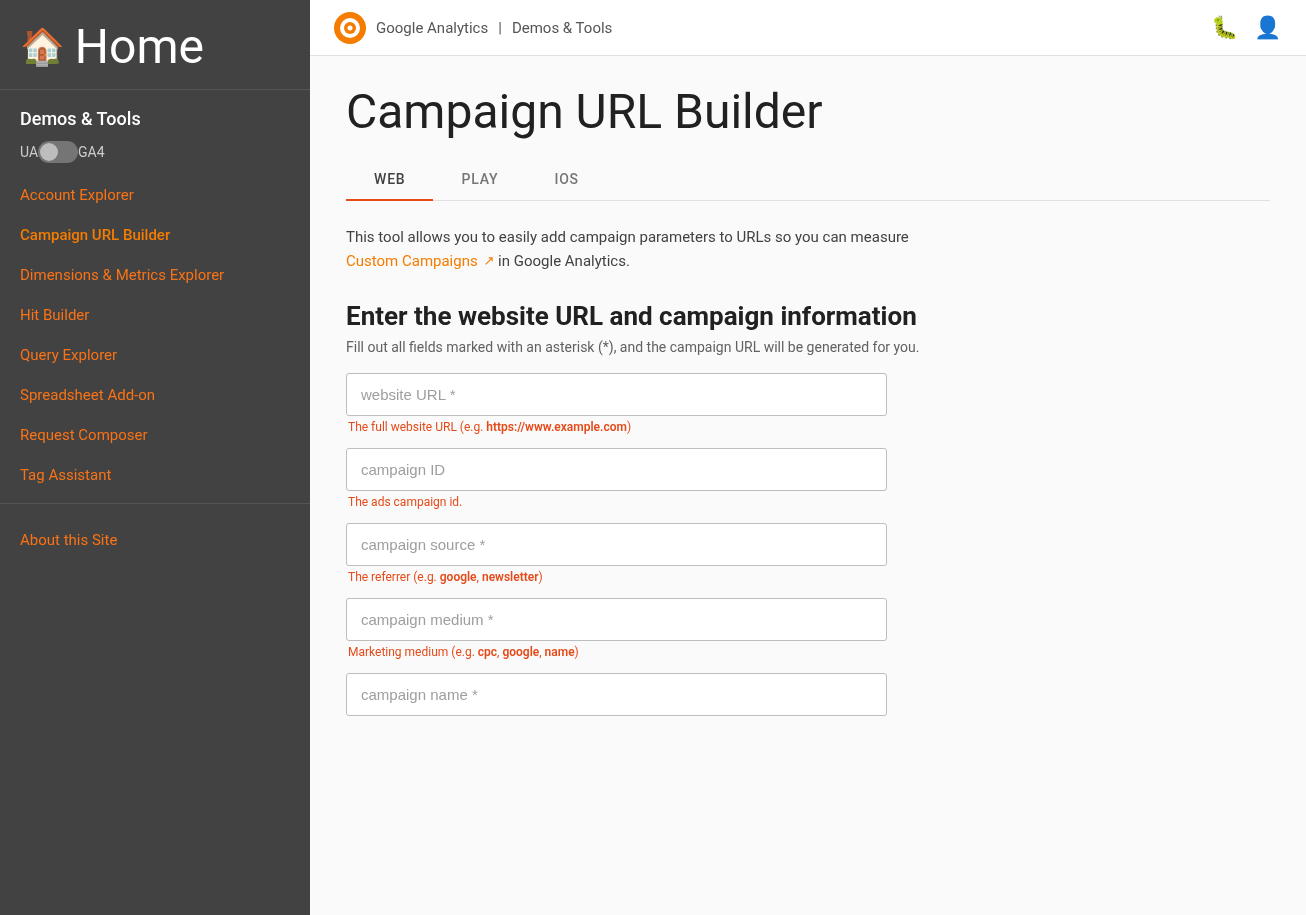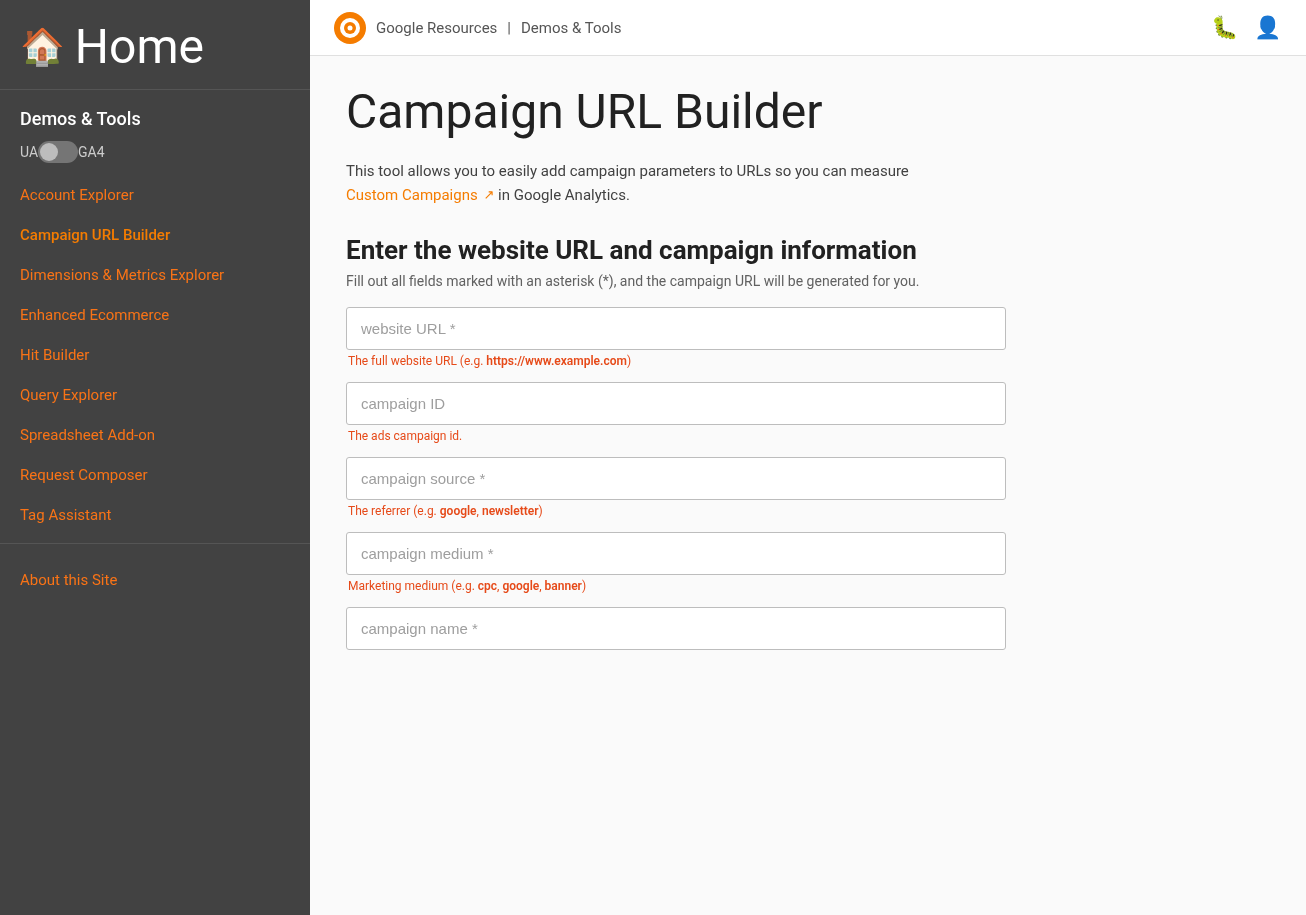--- a/index.html
+++ b/index.html
@@ -210,21 +210,21 @@
       color: #616161;
       margin-bottom: 18px;
     }
 
     
     .form-group {
       margin-bottom: 6px;
     }
 
     .form-input {
-      width: 660px;
+      width: 541px;
       padding: 12px 14px;
       font-size: 15px;
       color: #424242;
       border: 1px solid #bdbdbd;
       border-radius: 3px;
       background: #fff;
       outline: none;
     }
 
     .form-input::placeholder {
@@ -266,21 +266,20 @@
   <div class="toggle-row">
     <span class="toggle-label">UA</span>
     <div class="toggle-switch"></div>
     <span class="toggle-label">GA4</span>
   </div>
 
   <div>
     <a class="nav-item">Account Explorer</a>
     <a class="nav-item active">Campaign URL Builder</a>
     <a class="nav-item">Dimensions &amp; Metrics Explorer</a>
-    <a class="nav-item">Enhanced Ecommerce</a>
     <a class="nav-item">Hit Builder</a>
     <a class="nav-item">Query Explorer</a>
     <a class="nav-item">Spreadsheet Add-on</a>
     <a class="nav-item">Request Composer</a>
     <a class="nav-item">Tag Assistant</a>
   </div>
 
   <hr class="divider">
 
   <div class="resources-section">
@@ -292,33 +291,38 @@
 
   <div class="top-bar">
     <div class="top-bar-left">
 
       <svg class="ga-logo" viewBox="0 0 32 32" xmlns="http://www.w3.org/2000/svg">
         <circle cx="16" cy="16" r="16" fill="#f57c00"></circle>
         <circle cx="16" cy="16" r="10" fill="white"></circle>
         <circle cx="16" cy="16" r="6" fill="#f57c00"></circle>
         <circle cx="16" cy="16" r="2.5" fill="white"></circle>
       </svg>
-      <span class="top-bar-title">Google Resources</span>
+      <span class="top-bar-title">Google Analytics</span>
       <span class="top-bar-title">|</span>
       <span class="top-bar-title">Demos &amp; Tools</span>
     </div>
     <div class="top-bar-icons">
       <span class="top-bar-icon">🐛</span>
       <span class="top-bar-icon">👤</span>
     </div>
   </div>
 
   <div class="content">
     <h1 class="page-title">Campaign URL Builder</h1>
 
+    <div class="tabs">
+      <div class="tab active">WEB</div>
+      <div class="tab">PLAY</div>
+      <div class="tab">IOS</div>
+    </div>
 
     <p class="description">
       <span>This tool allows you to easily add campaign parameters to URLs so you can measure</span>
       <br>
       <a href="#">Custom Campaigns <span class="ext-icon">↗</span></a>
       <span> in Google Analytics.</span>
     </p>
 
     <h2 class="section-heading">Enter the website URL and campaign information</h2>
     <p class="section-subtitle">Fill out all fields marked with an asterisk (*), and the campaign URL will be generated for you.</p>
@@ -333,20 +337,20 @@
       <div class="field-hint">The ads campaign id.</div>
     </div>
 
     <div class="form-group">
       <input type="text" class="form-input" placeholder="campaign source *" style="">
       <div class="field-hint">The referrer (e.g. <strong>google</strong>, <strong>newsletter</strong>)</div>
     </div>
 
     <div class="form-group">
       <input type="text" class="form-input" placeholder="campaign medium *" style="">
-      <div class="field-hint">Marketing medium (e.g. <strong>cpc</strong>, <strong>google</strong>, <strong>banner</strong>)</div>
+      <div class="field-hint">Marketing medium (e.g. <strong>cpc</strong>, <strong>google</strong>, <strong>name</strong>)</div>
     </div>
 
     <div class="form-group">
       <input type="text" class="form-input" placeholder="campaign name *" style="">
     </div>
   </div>
 </div>
 
 </body></html>

